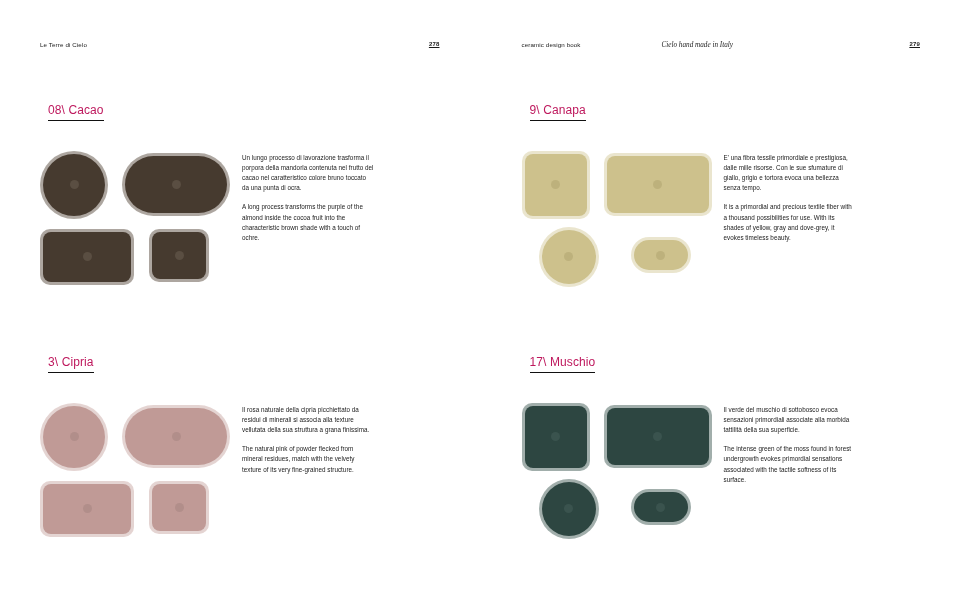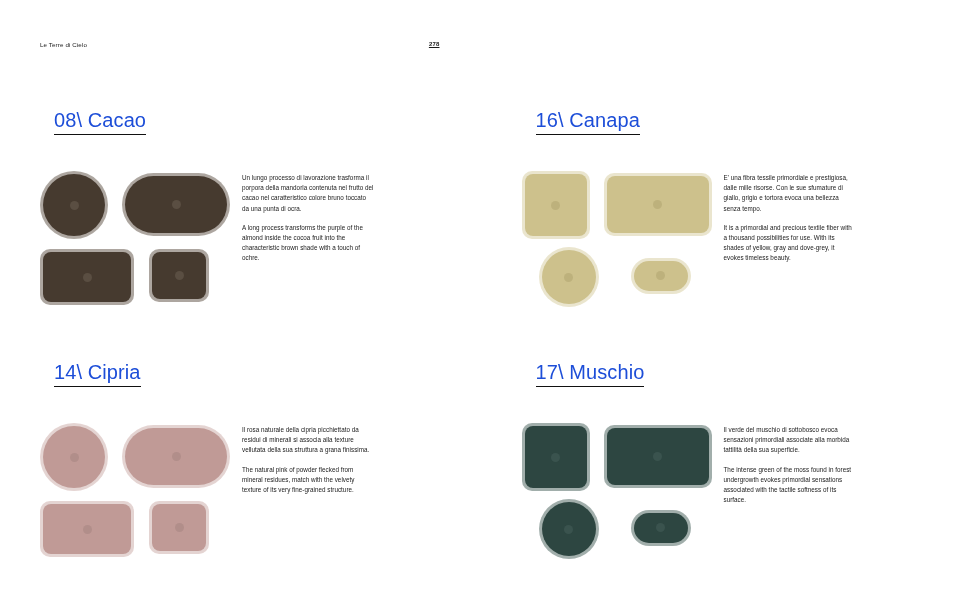--- a/index.html
+++ b/index.html
@@ -73,25 +73,25 @@
     position: absolute;
     left: 40px;
     width: 400px;
   }
   .page-right .section { left: 42px; }
 
   .section-top { top: 96px; }
   .section-bottom { top: 348px; }
 
   .section-title {
-    font-size: 20px;
+    font-size: 12px;
     font-weight: 400;
     letter-spacing: 0.1px;
-    color: #1d4ed8;
-    margin: 14px;
+    color: #be185d;
+    margin: 8px;
     padding: 0 0 3px 0;
     display: inline-block;
     border-bottom: 1.4px solid #111111;
     line-height: 1.05;
     white-space: pre;
   }
 
   .section-body {
     position: relative;
     margin-top: 22px;
@@ -217,21 +217,21 @@
             </div>
           </div>
         <div class="copy">
           <p>Un lungo processo di lavorazione trasforma il porpora della mandorla contenuta nel frutto del cacao nel caratteristico colore bruno toccato da una punta di ocra.</p>
           <p>A long process transforms the purple of the almond inside the cocoa fruit into the characteristic brown shade with a touch of ochre.</p>
         </div>
       </div>
     </div>
 
     <div class="section section-bottom">
-      <h2 class="section-title">14\ Cipria</h2>
+      <h2 class="section-title">3\ Cipria</h2>
       <div class="section-body">
         <div class="basin-grid">
             <div class="basin-cell" style="left: 0px; top: 0px; width: 68px; height: 68px;">
               <div class="basin shape-circle" style="width: 68px; height: 68px;">
                 <div class="basin-rim" style="background: rgb(203, 170, 166);"></div>
                 <div class="basin-face" style="background: rgb(192, 154, 150);">
                   <div class="basin-drain" style="background: rgb(177, 142, 138);"></div>
                 </div>
               </div>
             </div>
@@ -264,23 +264,28 @@
           <p>Il rosa naturale della cipria picchiettato da residui di minerali si associa alla texture vellutata della sua struttura a grana finissima.</p>
           <p>The natural pink of powder  flecked from mineral residues, match with the velvety texture of its very fine-grained structure.</p>
         </div>
       </div>
     </div>
 
   </div>
 
   <div class="page page-right">
 
+    <div class="running-head">
+      <span class="rh-text">ceramic design book</span>
+      <span class="rh-italic">Cielo hand made in Italy</span>
+      <span class="folio">279</span>
+    </div>
 
     <div class="section section-top">
-      <h2 class="section-title">16\ Canapa</h2>
+      <h2 class="section-title">9\ Canapa</h2>
       <div class="section-body">
         <div class="basin-grid">
             <div class="basin-cell" style="left: 0px; top: 0px; width: 68px; height: 68px;">
               <div class="basin shape-rect" style="width: 68px; height: 68px;">
                 <div class="basin-rim" style="background: rgb(214, 204, 158);"></div>
                 <div class="basin-face" style="background: rgb(205, 193, 140);">
                   <div class="basin-drain" style="background: rgb(189, 177, 124);"></div>
                 </div>
               </div>
             </div>

